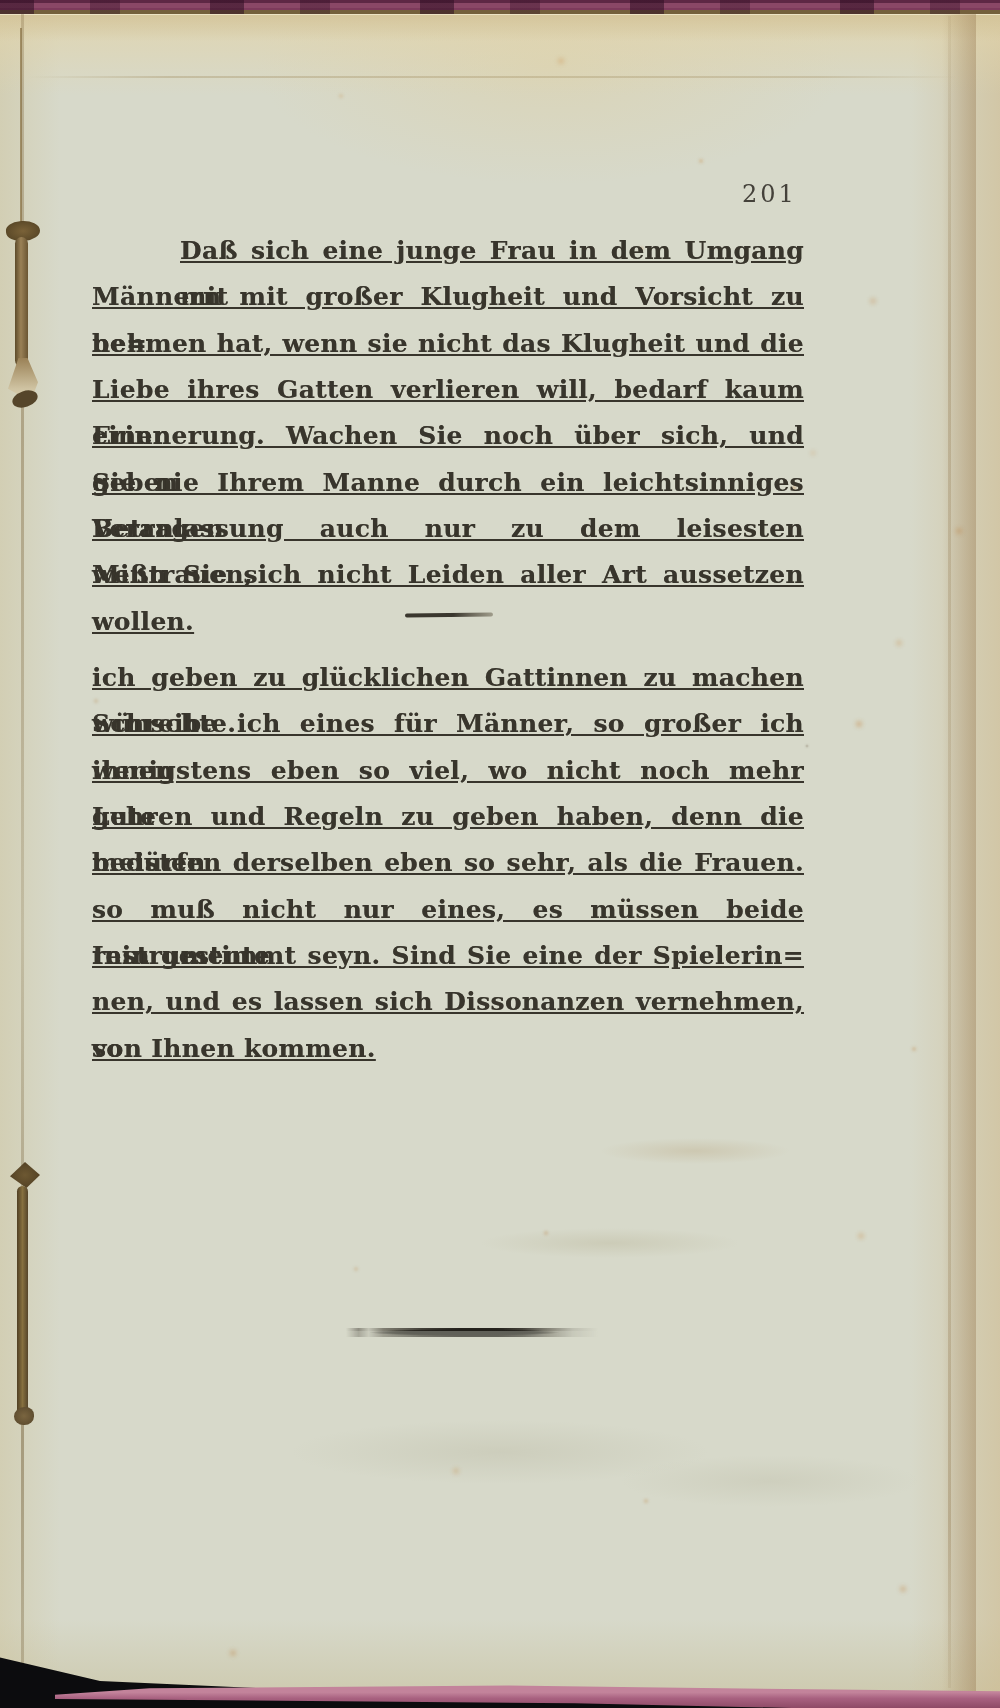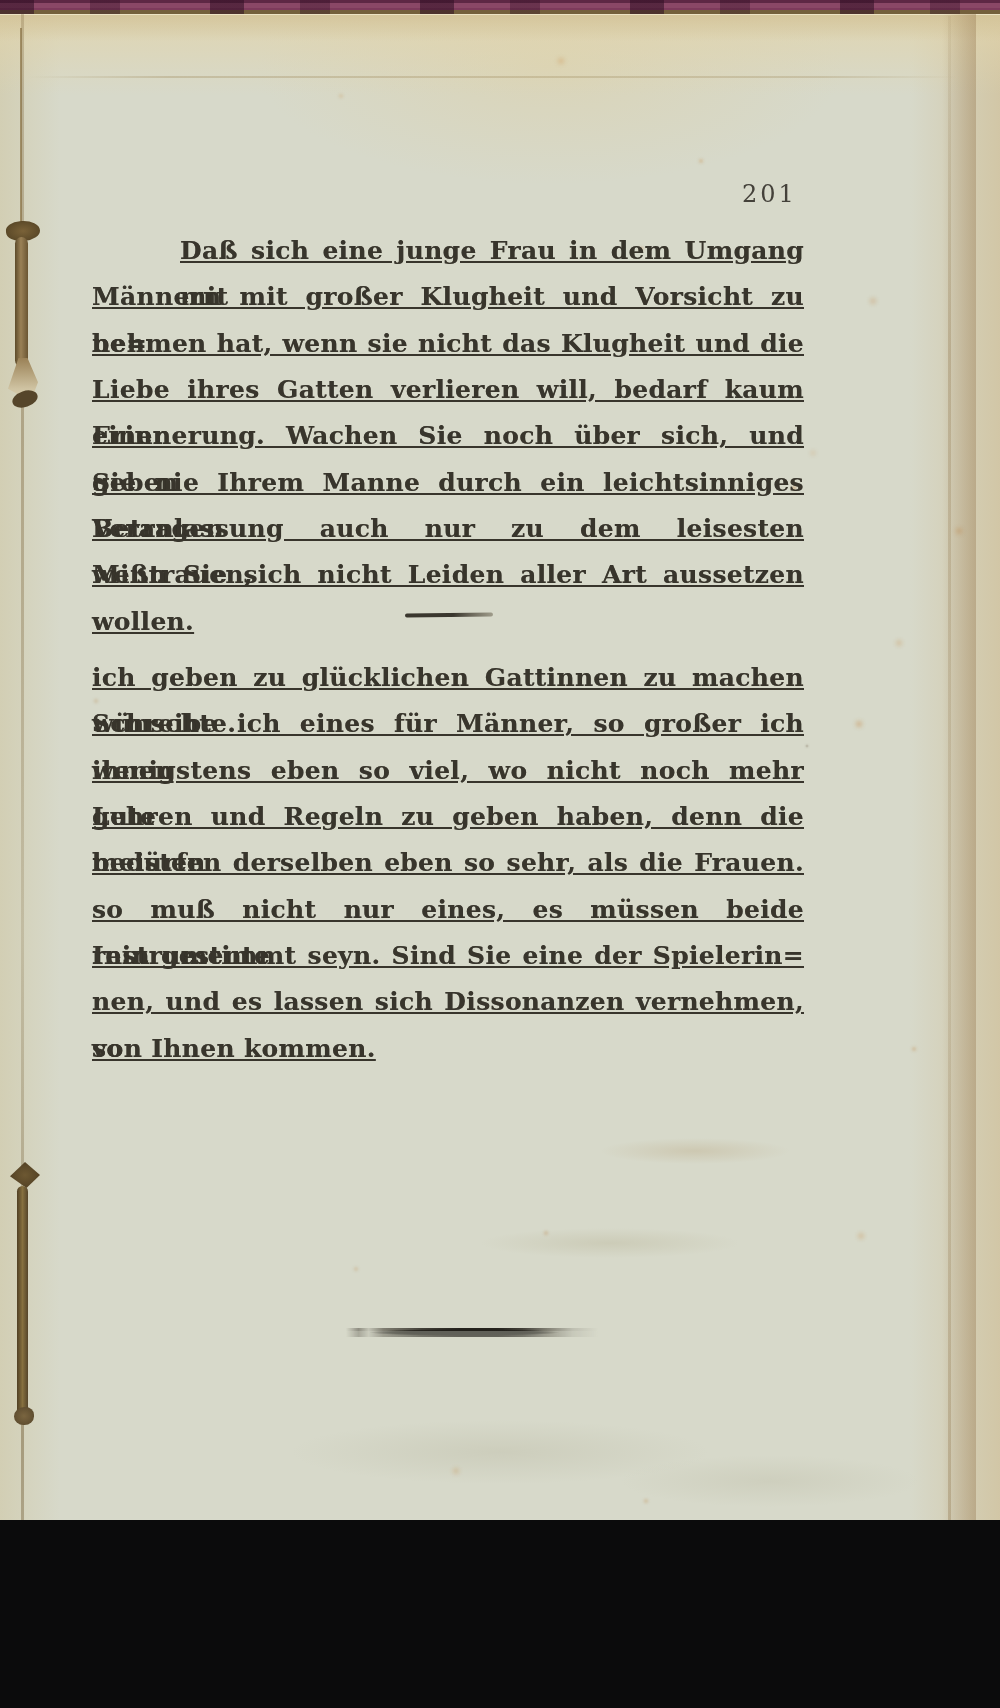--- a/index.html
+++ b/index.html
@@ -1,16 +1,16 @@
 <!DOCTYPE html>
 <html><head>
 <meta charset="utf-8">
 <style>
   html,body{margin:0;padding:0;background:#0b0b0c;}
-  .scan{position:relative;width:1000px;height:1520px;overflow:hidden;background:#0b0b0c;
+  .scan{position:relative;width:1000px;height:1708px;overflow:hidden;background:#0b0b0c;
         font-family:"DejaVu Serif", serif;}
 
   
   .page{position:absolute;left:0;top:13px;width:1000px;height:1679px;
     border-top:2px solid #ece3c4;
     background:
       linear-gradient(to bottom, rgba(203,185,140,0.55), rgba(203,185,140,0) 26px),
       linear-gradient(to bottom, rgba(226,212,170,0.80), rgba(226,212,170,0) 80px),
       radial-gradient(420px 170px at 55% 3%, rgba(222,206,160,0.45), rgba(222,206,160,0) 70%),
       linear-gradient(to left, rgba(206,186,142,0.60), rgba(206,186,142,0) 90px),

